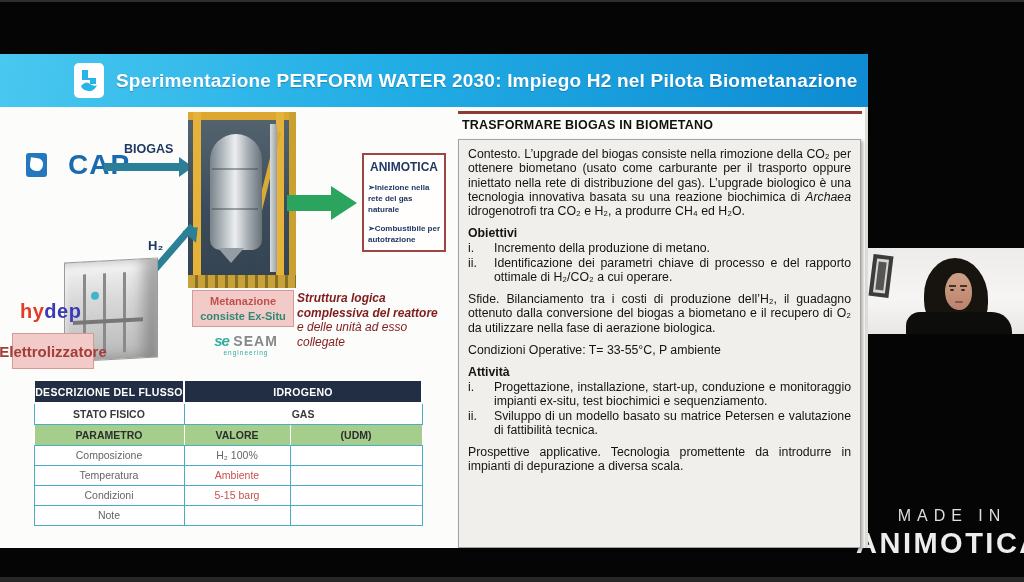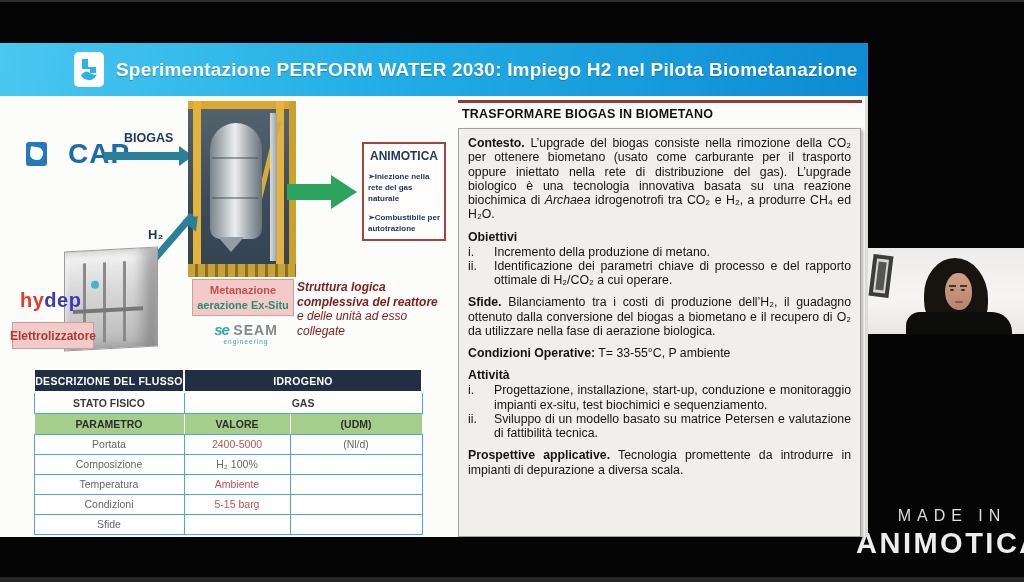--- a/index.html
+++ b/index.html
@@ -1,21 +1,21 @@
 <!DOCTYPE html>
 <html><head>
 <meta charset="utf-8">
 <style>
   * { margin:0; padding:0; box-sizing:border-box; }
   body { background:#000; font-family:"Liberation Sans", sans-serif; }
   .stage { position:relative; width:1024px; height:582px; background:#050505; overflow:hidden; }
   .abs { position:absolute; }
 
   
-  .slide { position:absolute; left:0; top:43px; width:868px; height:494px;
+  .slide { position:absolute; left:0; top:54px; width:868px; height:494px;
            background:#fcfcfa; z-index:2; box-shadow: inset -3px 0 0 #dcdcd8; }
 
   
   .titlebar { position:absolute; left:0; top:0; width:100%; height:53px;
               background:linear-gradient(100deg,#49c8f0 0%,#22ade5 45%,#0e8bd2 100%); }
   .pw-logo { position:absolute; left:74px; top:9px; width:30px; height:35px;
              background:#fff; border-radius:5px; display:flex; align-items:center; justify-content:center; }
   .slide-title { position:absolute; left:116px; top:0; height:53px; display:flex; align-items:center;
                  font-size:19px; font-weight:bold; color:#fff; letter-spacing:0.2px;
                  text-shadow:0 1px 1px rgba(0,60,110,.35); white-space:nowrap; }
@@ -64,21 +64,21 @@
   .e-line { position:absolute; top:12px; width:3px; height:80px; background:#8a8a8a; }
   .e-line.l1{left:18px;} .e-line.l2{left:38px;} .e-line.l3{left:58px;}
   .e-pipe { position:absolute; left:8px; top:58px; width:70px; height:4px; background:#777; }
   .e-teal { position:absolute; left:26px; top:30px; width:8px; height:8px; background:#3fb6c9; border-radius:50%; }
 
   .hydep { left:20px; top:246px; font-size:20px; font-weight:bold; letter-spacing:0.5px; }
   .hydep .hy { color:#e23c28; } .hydep .dep { color:#3b3bb8; }
 
   .pinkbox { background:#f2cbc8; border:1px solid #d49a96; display:flex; flex-direction:column;
              align-items:center; justify-content:center; text-align:center; }
-  .electro-label { left:12px; top:279px; width:82px; height:27px; font-size:12px; font-weight:bold; color:#a33d3a; }
+  .electro-label { left:12px; top:279px; width:82px; height:36px; font-size:15px; font-weight:bold; color:#a33d3a; }
   .meta-label { left:192px; top:236px; width:102px; height:37px; font-size:11px; font-weight:bold; line-height:1.3; }
   .meta-label .m1 { color:#c0504d; } .meta-label .m2 { color:#2c8a74; }
 
   .seam { left:198px; top:278px; width:96px; text-align:center; color:#6a6f72; }
   .seam .s-glyph { color:#2fae9e; font-weight:bold; font-style:italic; font-size:15px; letter-spacing:-1px; }
   .seam .s-name { font-size:14px; font-weight:bold; letter-spacing:1px; color:#85898c; }
   .seam .s-sub { font-size:6.5px; color:#2fae9e; letter-spacing:1px; margin-top:-1px; }
 
   
   .green-arrow-shaft { left:287px; top:141px; width:44px; height:16px; background:#2ba45d; }
@@ -104,21 +104,21 @@
   tr.green td { background:#a5ce8d; color:#2d2d2d; font-weight:bold; height:21px; border-color:#fff #fff #4bacc6 #fff; }
   td.val-red { color:#c4524e; }
 
   
   .panel-topline { left:458px; top:57px; width:404px; height:3px; background:#8e3b38; }
   .panel-title { left:462px; top:64px; font-size:12.5px; font-weight:bold; color:#101010; letter-spacing:0.2px; }
   .panel-box { left:458px; top:85px; width:403px; height:409px; background:#f1efec;
                border:1px solid #a3a3a1; box-shadow:2px 2px 3px rgba(0,0,0,.3); padding:7px 9px; }
   .panel-box p, .panel-box .li-text { font-size:12.3px; line-height:1.16; color:#141414; text-align:justify; }
   .panel-box p { margin-bottom:8px; }
-  .lead { font-weight:bold;margin-top:23px; }
+  .lead { font-weight:normal;margin-top:23px; }
   .it { font-style:italic; }
   .p-head { font-size:12.3px; font-weight:bold; color:#141414; margin-bottom:1px; }
   .num-item { display:flex; }
   .num { flex:none; width:26px; font-size:12.3px; color:#141414; }
   .li-text { flex:1; }
   .list-block { margin-bottom:8px; }
 
   
   .webcam { left:868px; top:248px; width:156px; height:86px; z-index:3;
             background:linear-gradient(180deg,#edecea 0%,#f6f5f3 60%,#e8e7e5 100%); overflow:hidden; }
@@ -200,21 +200,21 @@
       <div class="e-teal"></div>
     </div>
 
     <div class="abs hydep">
       <span class="hy">hy</span><span class="dep">dep</span>
     </div>
 
     <div class="abs pinkbox electro-label">Elettrolizzatore</div>
     <div class="abs pinkbox meta-label">
       <div class="m1">Metanazione</div>
-      <div class="m2">aerazione Ex-Situ</div>
+      <div class="m2">consiste Ex-Situ</div>
     </div>
 
     <div class="abs seam">
       <div>
         <span class="s-glyph">se</span>
         <span class="s-name">SEAM</span>
       </div>
       <div class="s-sub">engineering</div>
     </div>
 
@@ -246,41 +246,36 @@
         <tr class="state">
           <td>STATO FISICO</td>
           <td colspan="2">GAS</td>
         </tr>
         <tr class="green">
           <td>PARAMETRO</td>
           <td>VALORE</td>
           <td>(UDM)</td>
         </tr>
         <tr>
-          <td>Portata</td>
-          <td class="val-red">2400-5000</td>
-          <td>(Nl/d)</td>
-        </tr>
-        <tr>
           <td>Composizione</td>
           <td>H₂ 100%</td>
           <td></td>
         </tr>
         <tr>
           <td>Temperatura</td>
           <td class="val-red">Ambiente</td>
           <td></td>
         </tr>
         <tr>
           <td>Condizioni</td>
           <td class="val-red">5-15 barg</td>
           <td></td>
         </tr>
         <tr>
-          <td>Sfide</td>
+          <td>Note</td>
           <td></td>
           <td></td>
         </tr>
       </tbody>
         </table>
     </div>
 
     <div class="abs panel-topline"></div>
     <div class="abs panel-title">TRASFORMARE BIOGAS IN BIOMETANO</div>
     <div class="abs panel-box">

